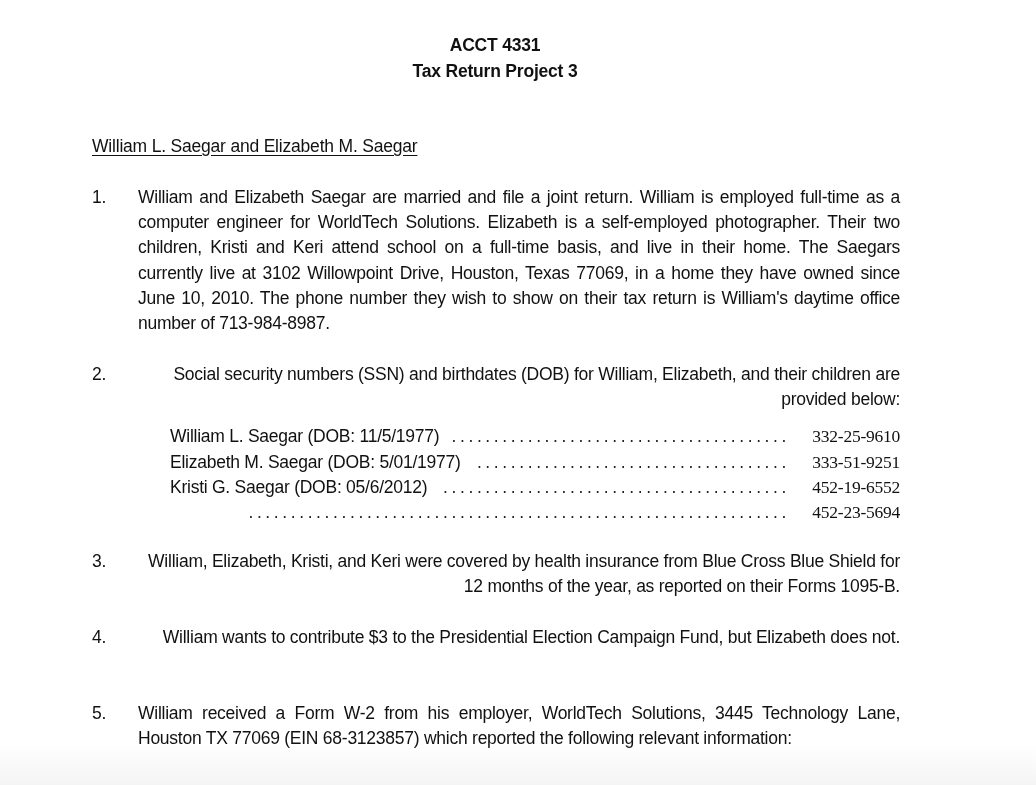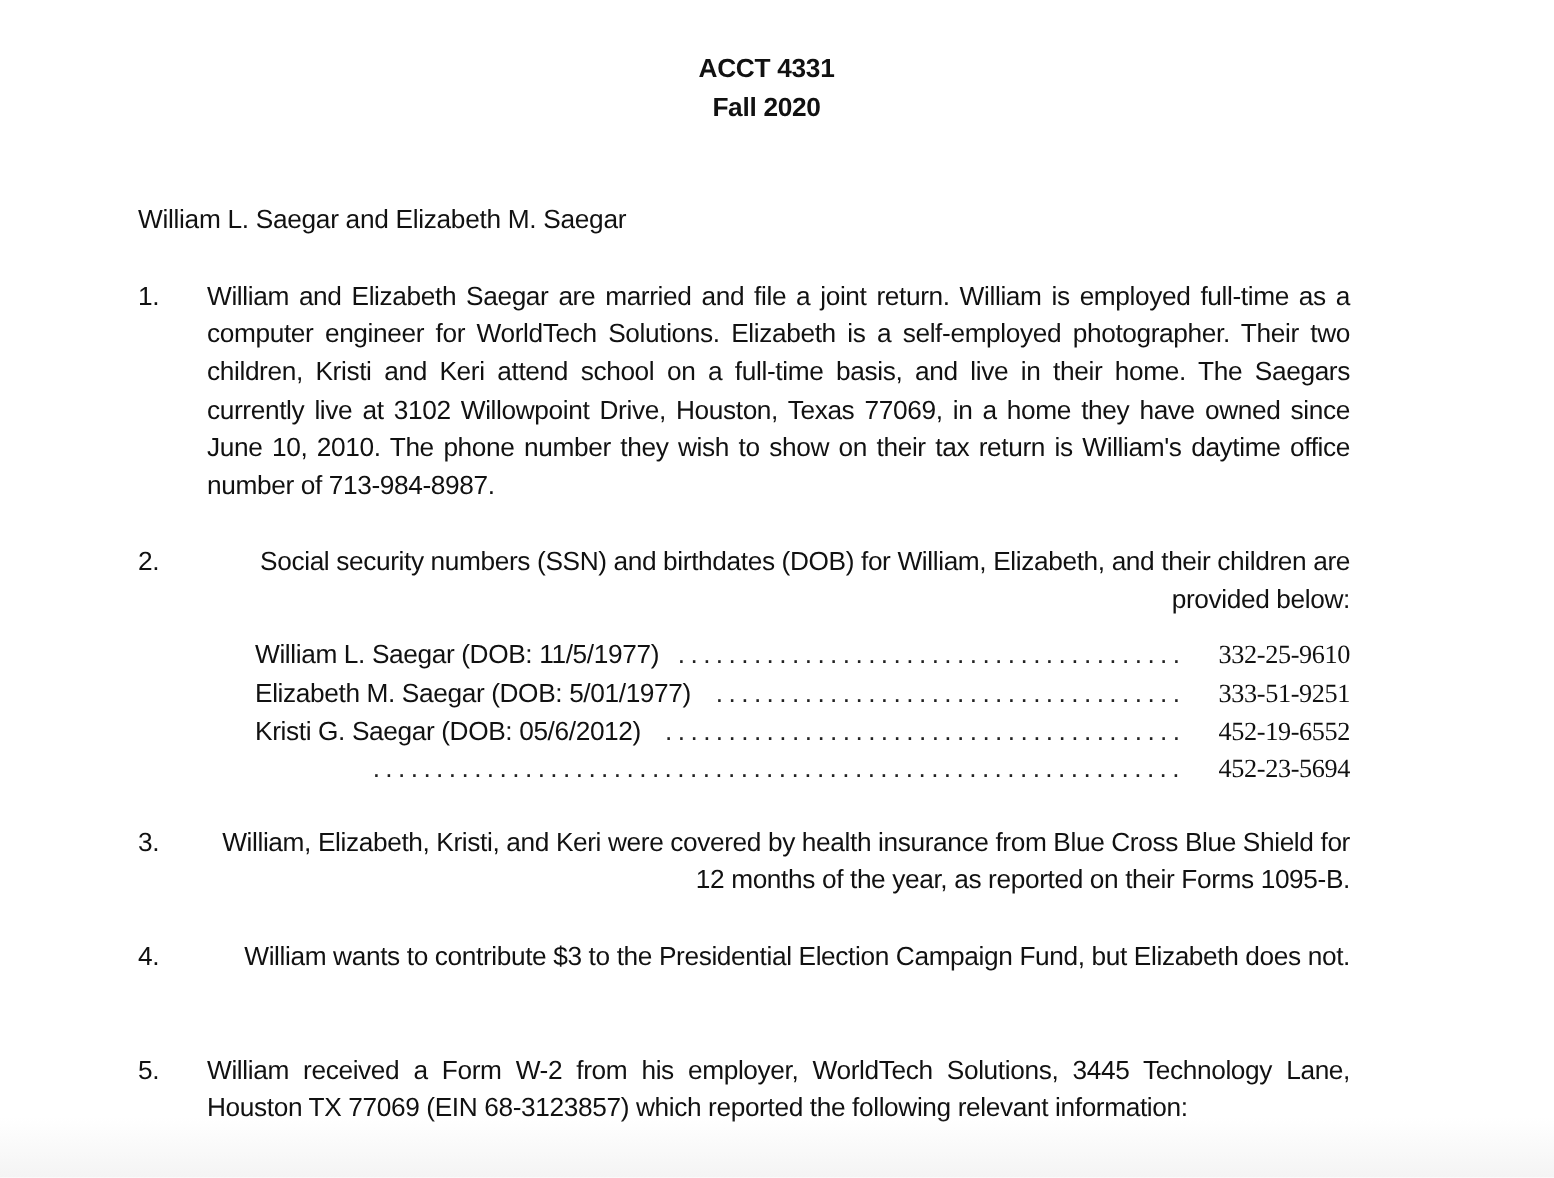--- a/index.html
+++ b/index.html
@@ -33,27 +33,27 @@
     .header {
       position: absolute;
       left: 0;
       top: 33px;
       width: 990px;
       text-align: center;
       font-weight: bold;
       font-size: 17.5px;
       line-height: 25.5px;
       letter-spacing: -0.2px;
-      padding-left: 16px;
     }
     .subject {
       position: absolute;
       left: 92px;
       top: 136px;
       font-size: 17.5px;
+      text-decoration: underline;
       text-underline-offset: 3px;
       letter-spacing: -0.2px;
     }
     .item {
       position: absolute;
       left: 92px;
       width: 808px;
       font-size: 17.5px;
       line-height: 25.2px;
       letter-spacing: -0.25px;
@@ -101,21 +101,21 @@
       font-family: Liberation Serif, serif;
     }
   </style>
 </head>
 <body>
 
 <div class="page">
 
   <div class="header">
     <div>ACCT 4331</div>
-    <div>Fall 2020</div>
+    <div>Tax Return Project 3</div>
   </div>
 
   <div class="subject">William L. Saegar and Elizabeth M. Saegar</div>
 
   <div class="item" style="top:185px;">
     <span class="num">1.</span>
     <div class="text justify">William and Elizabeth Saegar are married and file a joint return. William is employed full-time as a computer engineer for WorldTech Solutions. Elizabeth is a self-employed photographer. Their two children, Kristi and Keri attend school on a full-time basis, and live in their home. The Saegars currently live at 3102 Willowpoint Drive, Houston, Texas 77069, in a home they have owned since June 10, 2010. The phone number they wish to show on their tax return is William's daytime office number of 713-984-8987.</div>
   </div>
 
   <div class="item" style="top:362px;">

